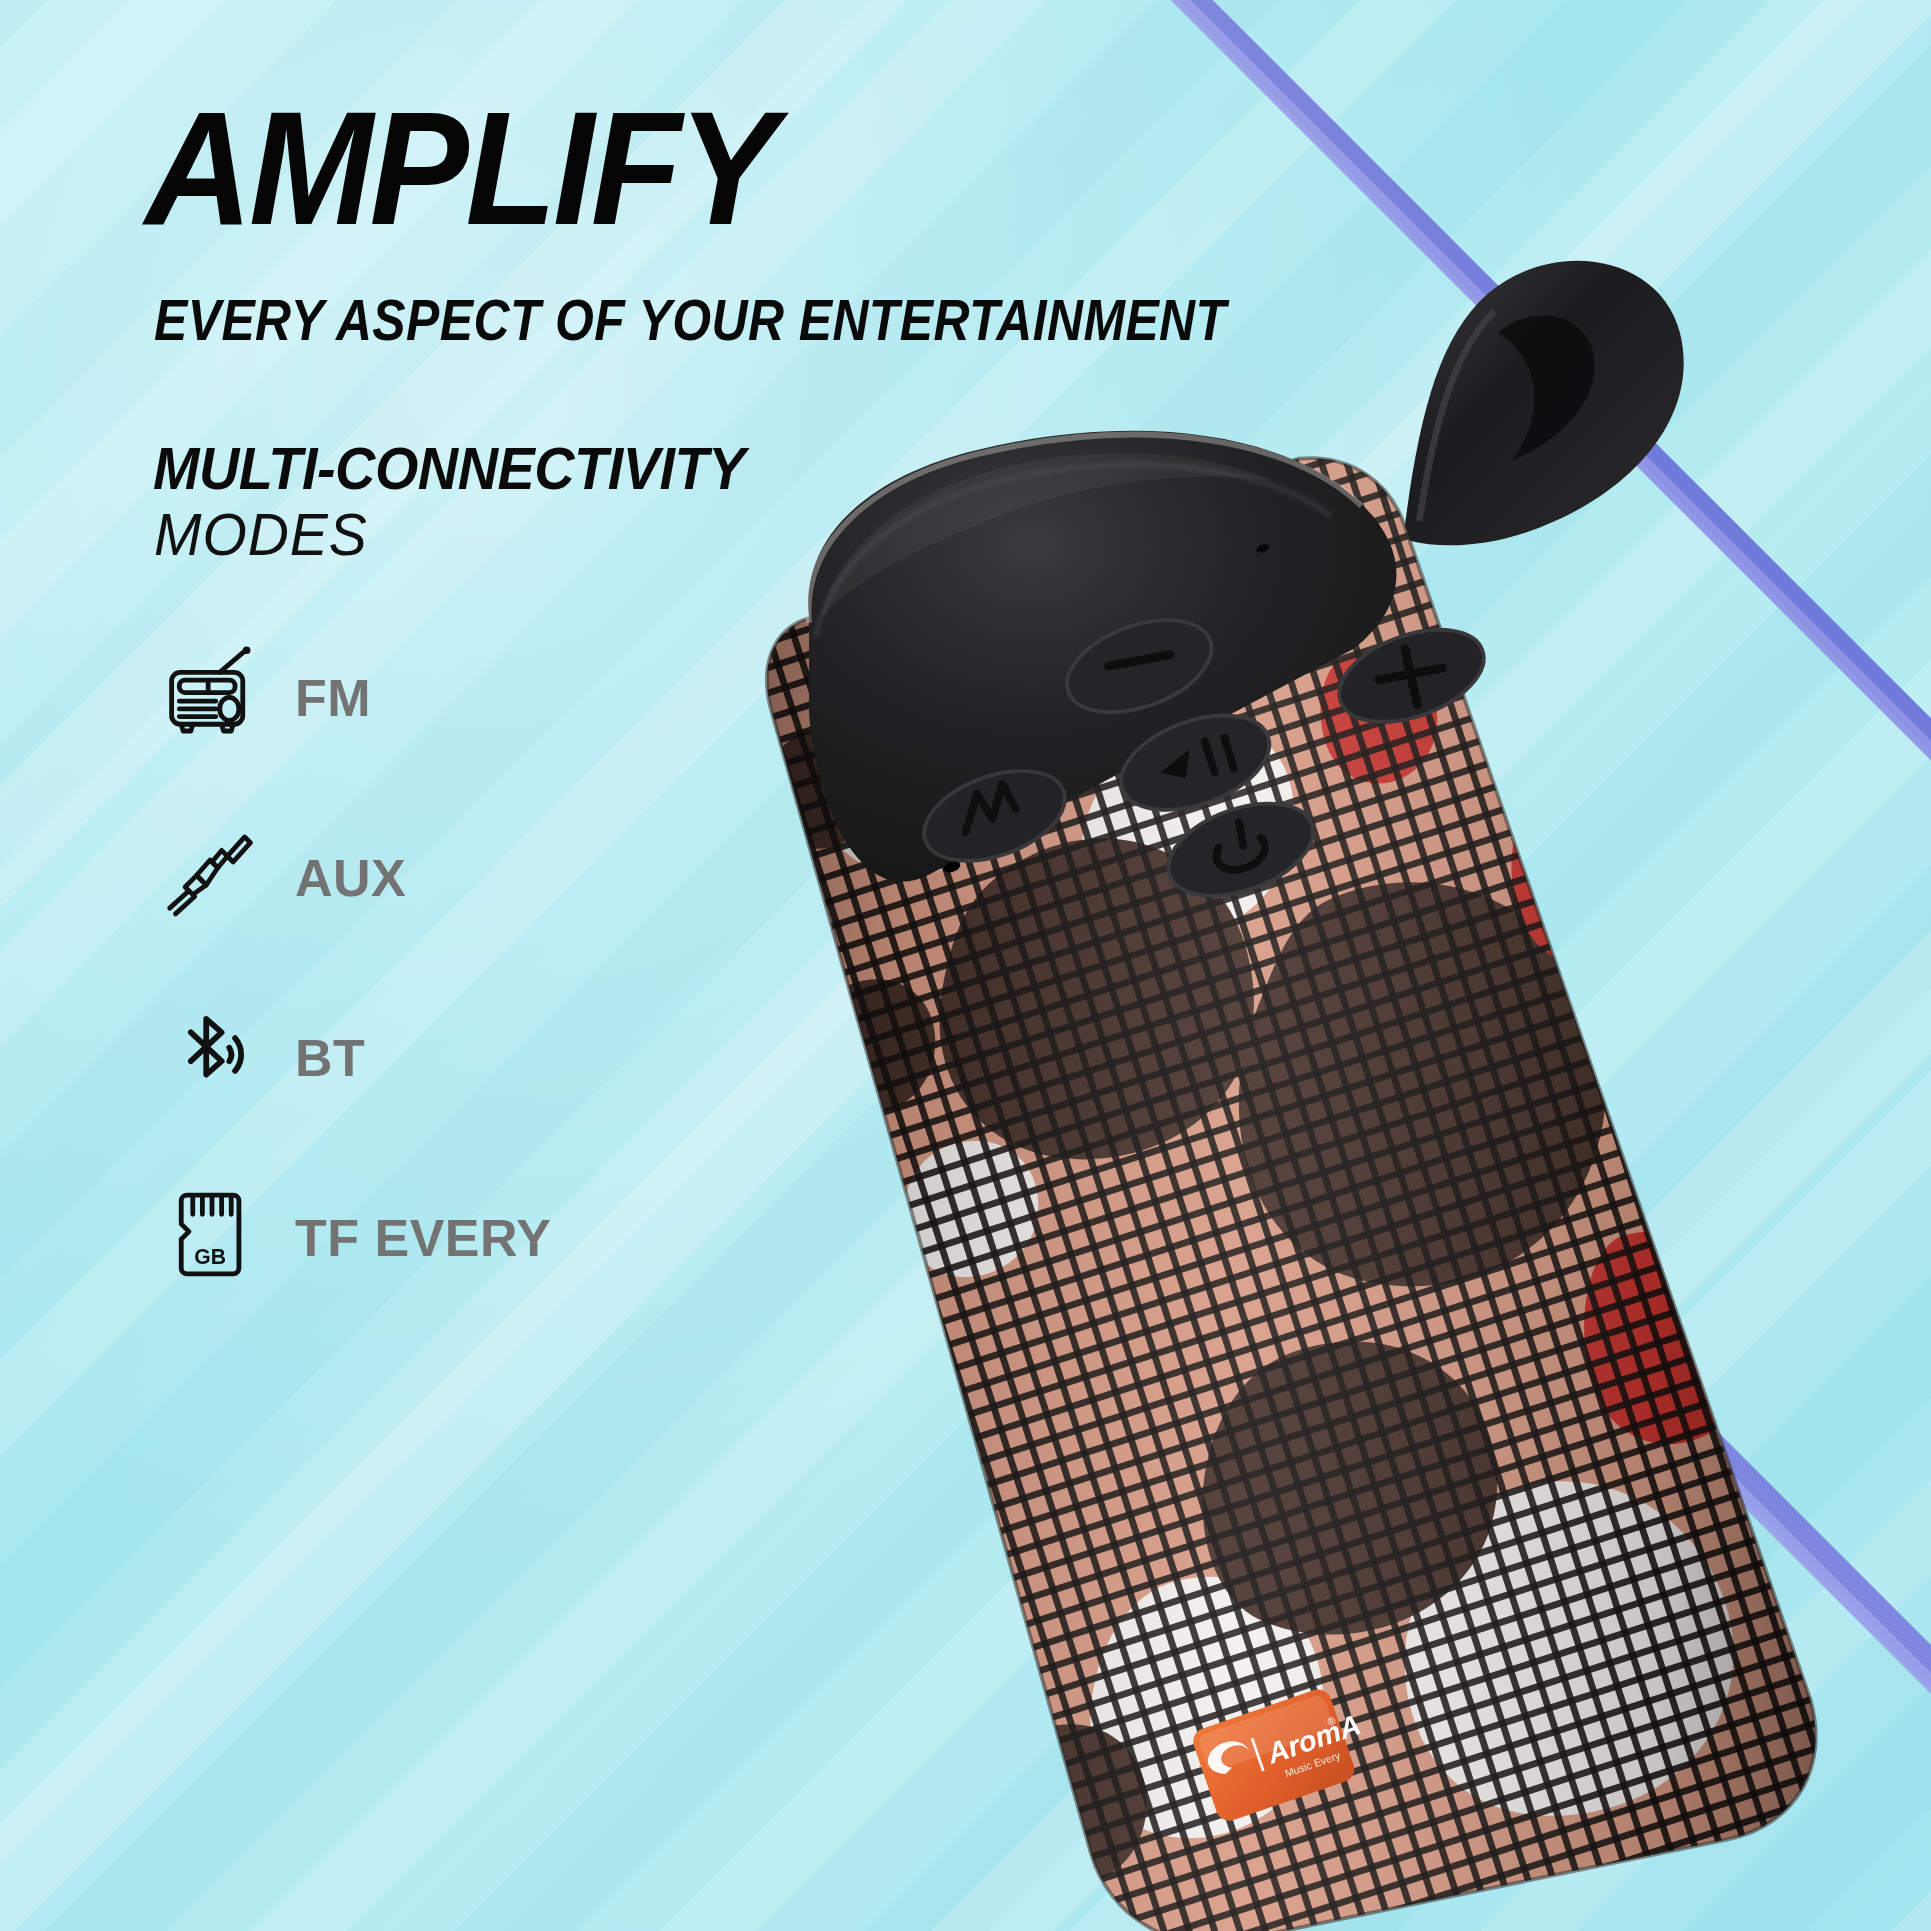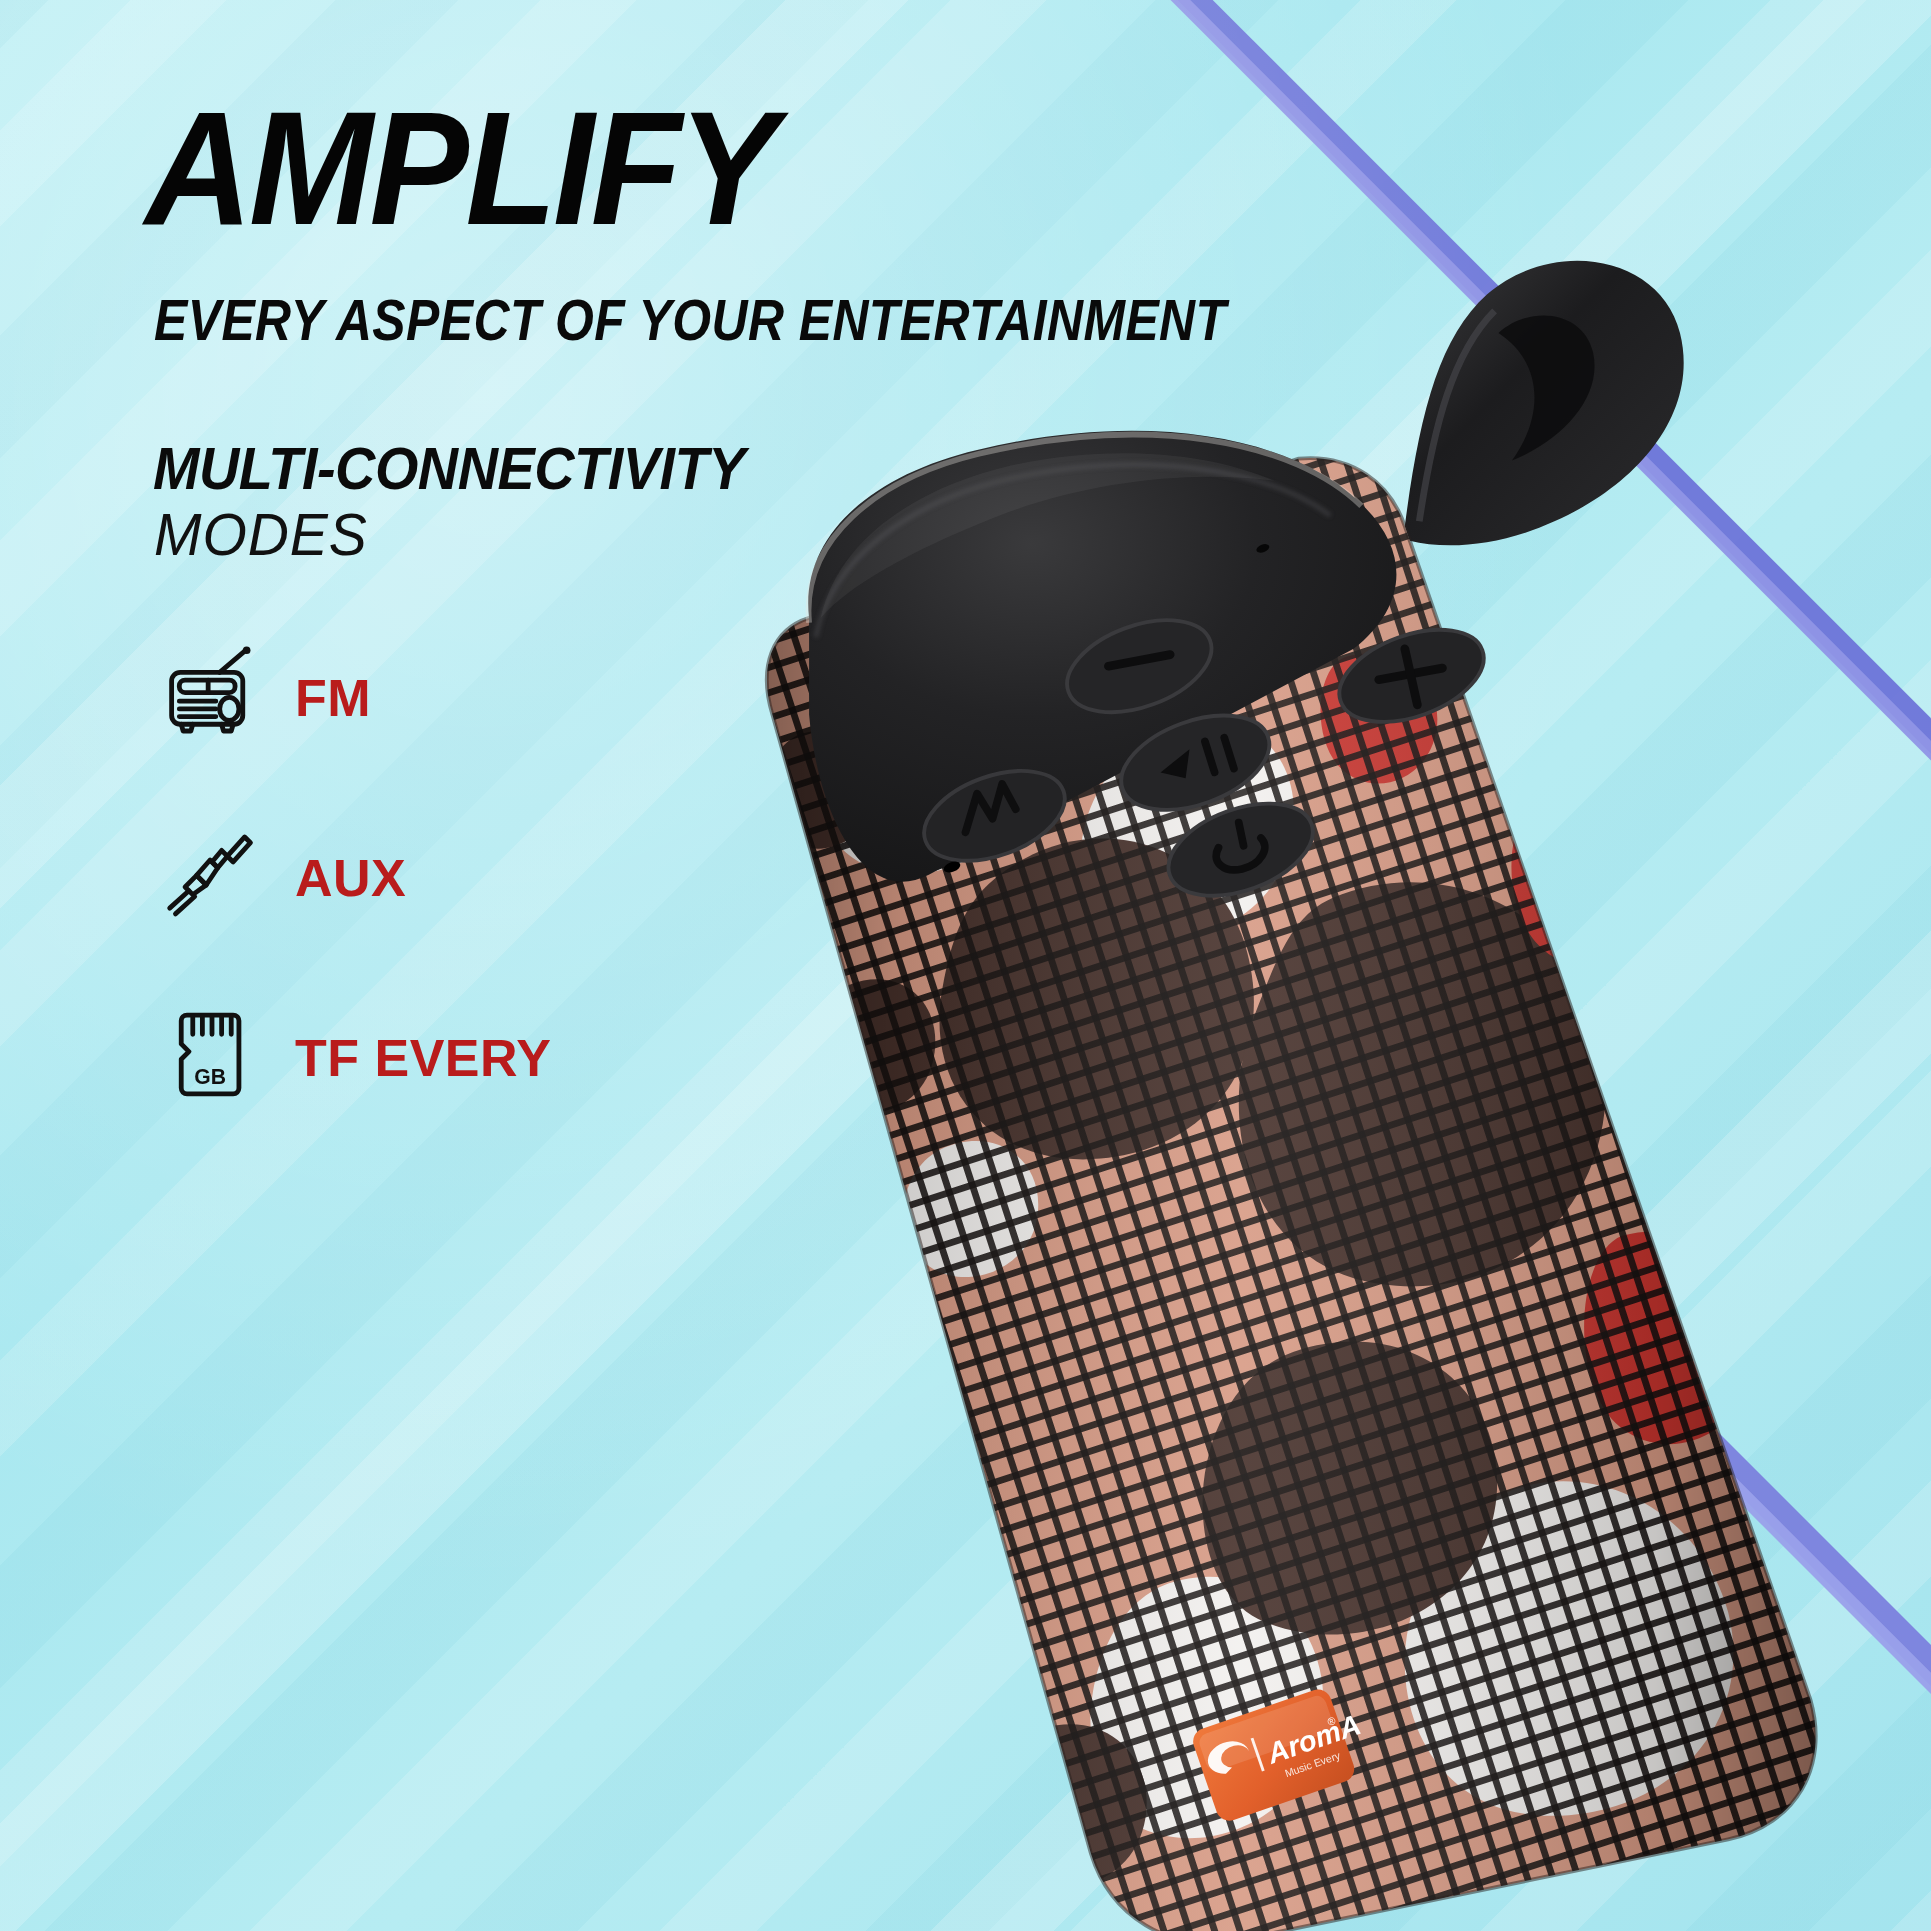--- a/index.html
+++ b/index.html
@@ -57,21 +57,21 @@
     letter-spacing:-0.5px;transform:scaleX(.93);transform-origin:left center;white-space:nowrap;}
   .sec-title2{position:absolute;left:154px;top:500px;
     font-size:60px;font-weight:300;font-style:italic;color:#111;
     letter-spacing:1px;transform:scaleX(.95);transform-origin:left center;white-space:nowrap;}
 
   
   .features{position:absolute;left:154px;top:608px;width:541px;}
   .feat{display:flex;align-items:center;height:180px;}
   .feat-icon{width:116px;height:106px;display:flex;align-items:flex-start;justify-content:center;flex:0 0 116px;}
   .feat-icon svg{display:block;}
-  .feat-label{font-size:52px;font-weight:bold;color:#b91c1c;letter-spacing:0.5px;margin-left:25px;}
+  .feat-label{font-size:52px;font-weight:bold;color:#737373;letter-spacing:0.5px;margin-left:25px;}
 
   
   #speaker{position:absolute;left:0;top:0;width:1931px;height:1931px;pointer-events:none;}
 </style>
 </head>
 <body>
 
 <div id="stage">
 
   <div class="bg-base"></div>
@@ -336,20 +336,32 @@
               <path d="M 46 62 L 36 52 L 24 64 L 32 72 Z"></path>
               <path d="M 28 68 L 8 86"></path>
               <path d="M 34 74 L 14 92"></path>
             </g>
           </svg>
         </span>
         <span class="feat-label">AUX</span>
       </div>
 
 
+      <div class="feat">
+        <span class="feat-icon">
+          <svg width="100" height="97" viewBox="0 0 104 100">
+            <g fill="none" stroke="#111" stroke-width="6" stroke-linecap="round" stroke-linejoin="round">
+              <path d="M 30 28 L 62 58 L 46 72 L 46 14 L 62 28 L 30 58"></path>
+              <path d="M 76 34 a 26 26 0 0 1 0 34"></path>
+              <path d="M 70 44 a 13 13 0 0 1 0 14"></path>
+            </g>
+          </svg>
+        </span>
+        <span class="feat-label">BT</span>
+      </div>
 
       <div class="feat">
         <span class="feat-icon">
           <svg width="100" height="97" viewBox="0 0 104 100">
             <g fill="none" stroke="#111" stroke-width="5" stroke-linecap="round" stroke-linejoin="round">
               <path d="M 26 10 H 74 a 6 6 0 0 1 6 6 V 86 a 6 6 0 0 1 -6 6 H 26
                        a 6 6 0 0 1 -6 -6 V 56 L 28 48 L 20 40 V 16 a 6 6 0 0 1 6 -6 Z"></path>
               <path d="M 32 12 V 30 M 42 12 V 30 M 52 12 V 30 M 62 12 V 30 M 72 12 V 30"></path>
             </g>
             <text x="50" y="82" text-anchor="middle" font-family="Liberation Sans, sans-serif" font-size="22" font-weight="bold" fill="#111">GB</text>

